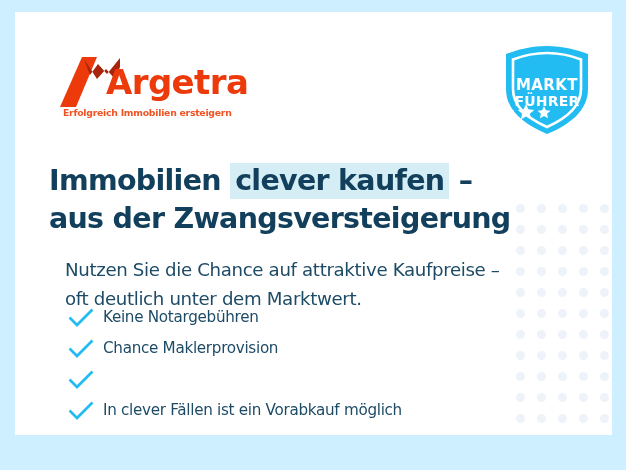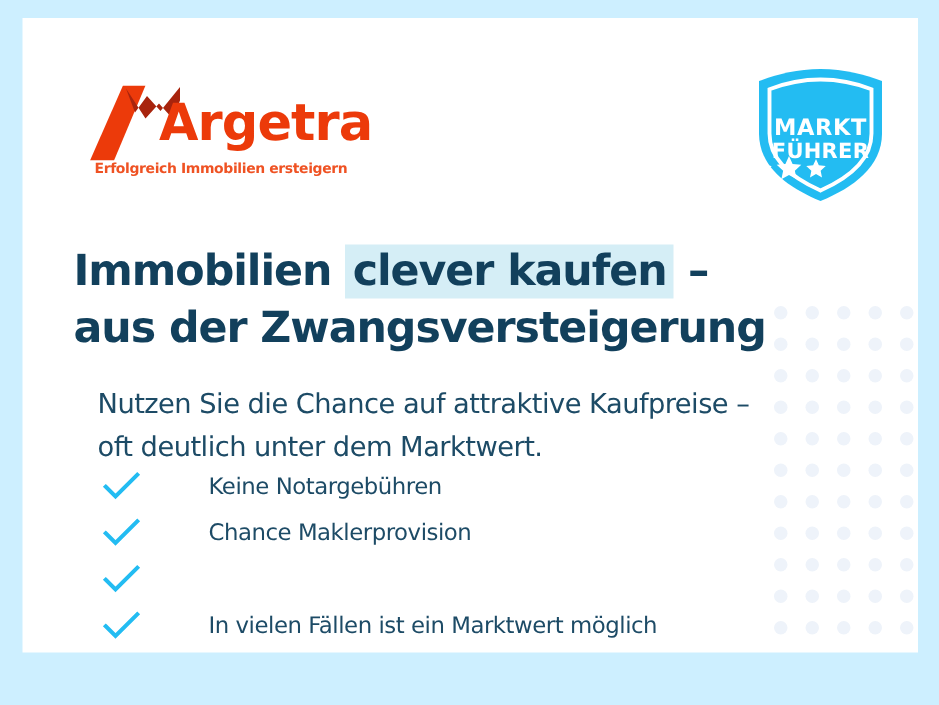--- a/index.html
+++ b/index.html
@@ -159,23 +159,21 @@
 
   
   #benefit-list {
     position: absolute;
     left: 53px;
     top: 296px;
     width: 480px;
   }
   .benefit-item {
     display: flex;
-    align-items: center;
     height: 31px;
-    gap: 36px;
   }
   .benefit-check {
     flex: 0 0 auto;
     width: 26px;
     height: 20px;
     display: block;
   }
   .benefit-label {
     margin-left: 9px;
     font-family: "DejaVu Sans", sans-serif;
@@ -304,18 +302,18 @@
         </li>
         <li class="benefit-item">
           <svg class="benefit-check" viewBox="0 0 26 20">
             <path d="M2.5 10.5 L9 17 L23.5 2.5" fill="none" stroke="#23bcf2" stroke-width="2.7" stroke-linecap="square" stroke-linejoin="miter"></path>
           </svg>
         </li>
         <li class="benefit-item">
           <svg class="benefit-check" viewBox="0 0 26 20">
             <path d="M2.5 10.5 L9 17 L23.5 2.5" fill="none" stroke="#23bcf2" stroke-width="2.7" stroke-linecap="square" stroke-linejoin="miter"></path>
           </svg>
-          <span class="benefit-label">In vielen Fällen ist ein Marktwert möglich</span>
+          <span class="benefit-label">In clever Fällen ist ein Vorabkauf möglich</span>
         </li>
       </ul>
 
   </div>
 </div>
 
 </body></html>

